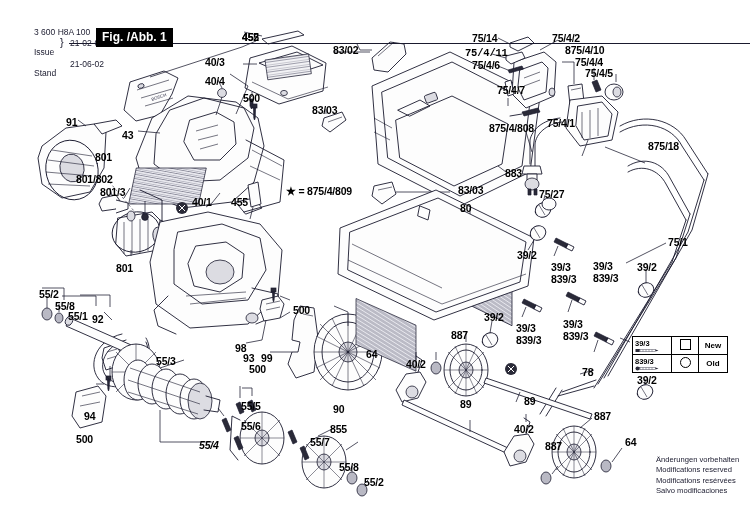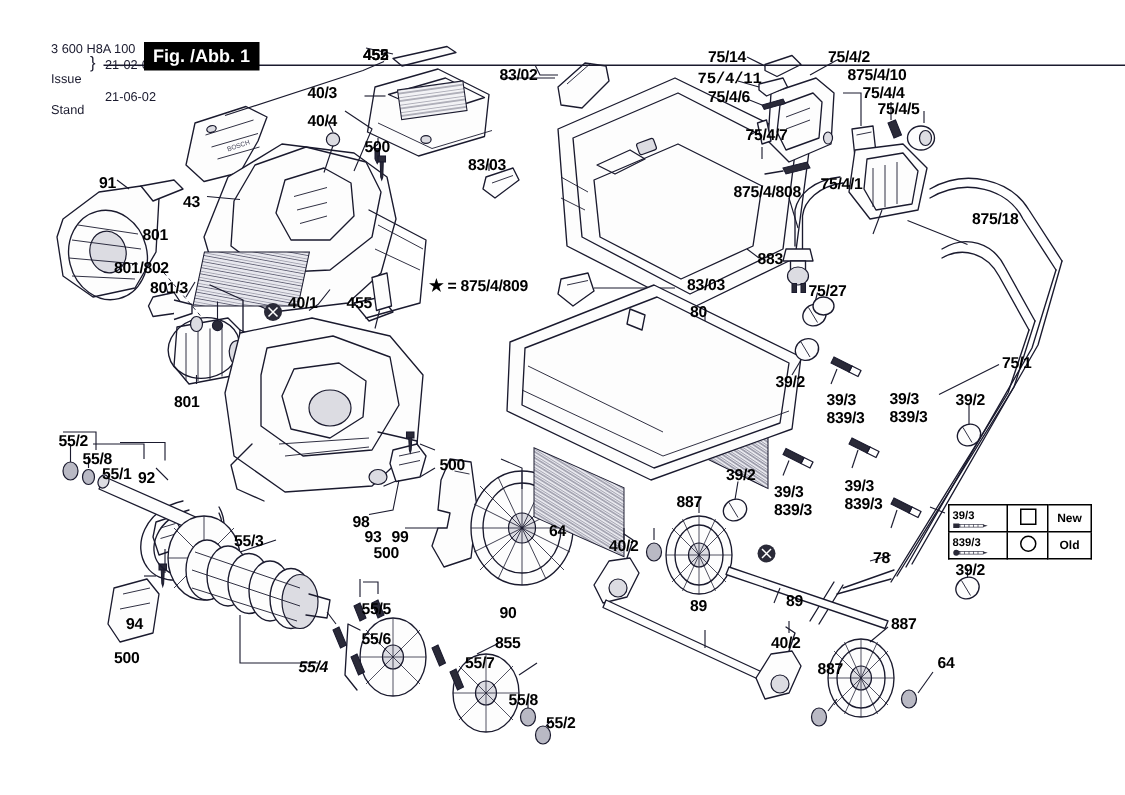--- a/index.html
+++ b/index.html
@@ -522,20 +522,26 @@
         </svg>
       </td>
       <td class="lg-sym">
         <span class="ci"></span>
       </td>
       <td class="lg-txt">Old</td>
     </tr>
   </tbody>
     </table>
 
+  <div id="disc">
+    <div>Änderungen vorbehalten</div>
+    <div>Modifications reserved</div>
+    <div>Modifications resérvées</div>
+    <div>Salvo modificaciones</div>
+  </div>
 
   <div id="callout-layer">
       <div class="lbl" style="left: 242px; top: 32px;">452</div>
       <div class="lbl" style="left: 242px; top: 32px;">455</div>
       <div class="lbl" style="left: 205px; top: 57px;">40/3</div>
       <div class="lbl" style="left: 205px; top: 76px;">40/4</div>
       <div class="lbl" style="left: 243px; top: 93px;">500</div>
       <div class="lbl" style="left: 333px; top: 45px;">83/02</div>
       <div class="lbl" style="left: 312px; top: 105px;">83/03</div>
       <div class="lbl" style="left: 472px; top: 33px;">75/14</div>

